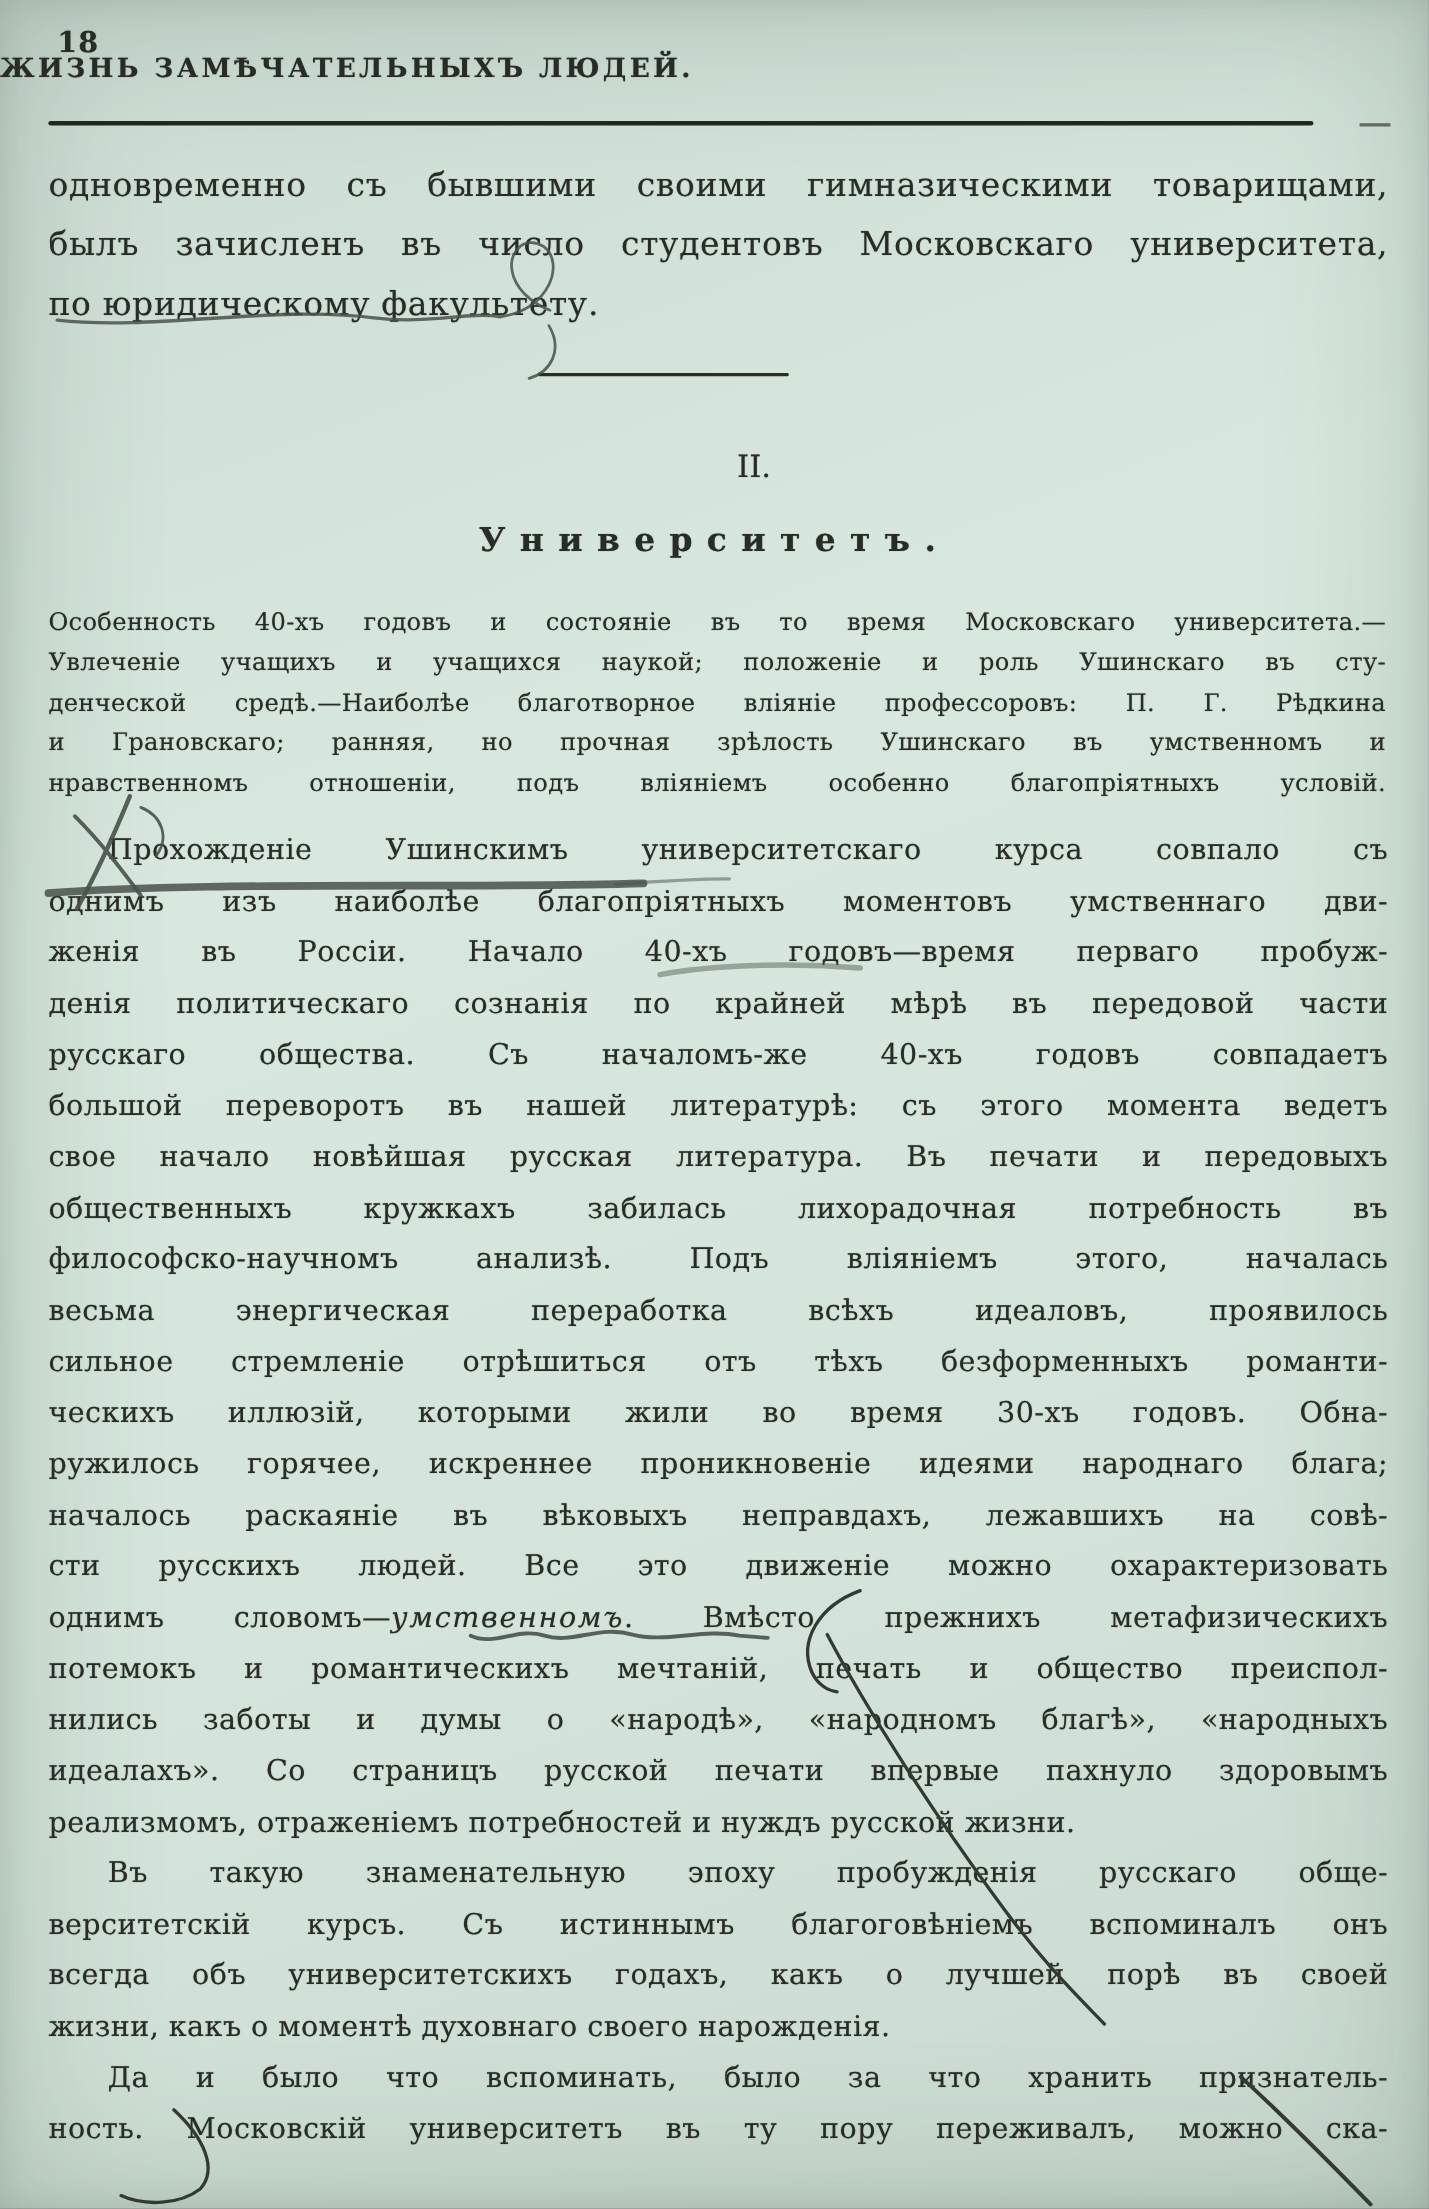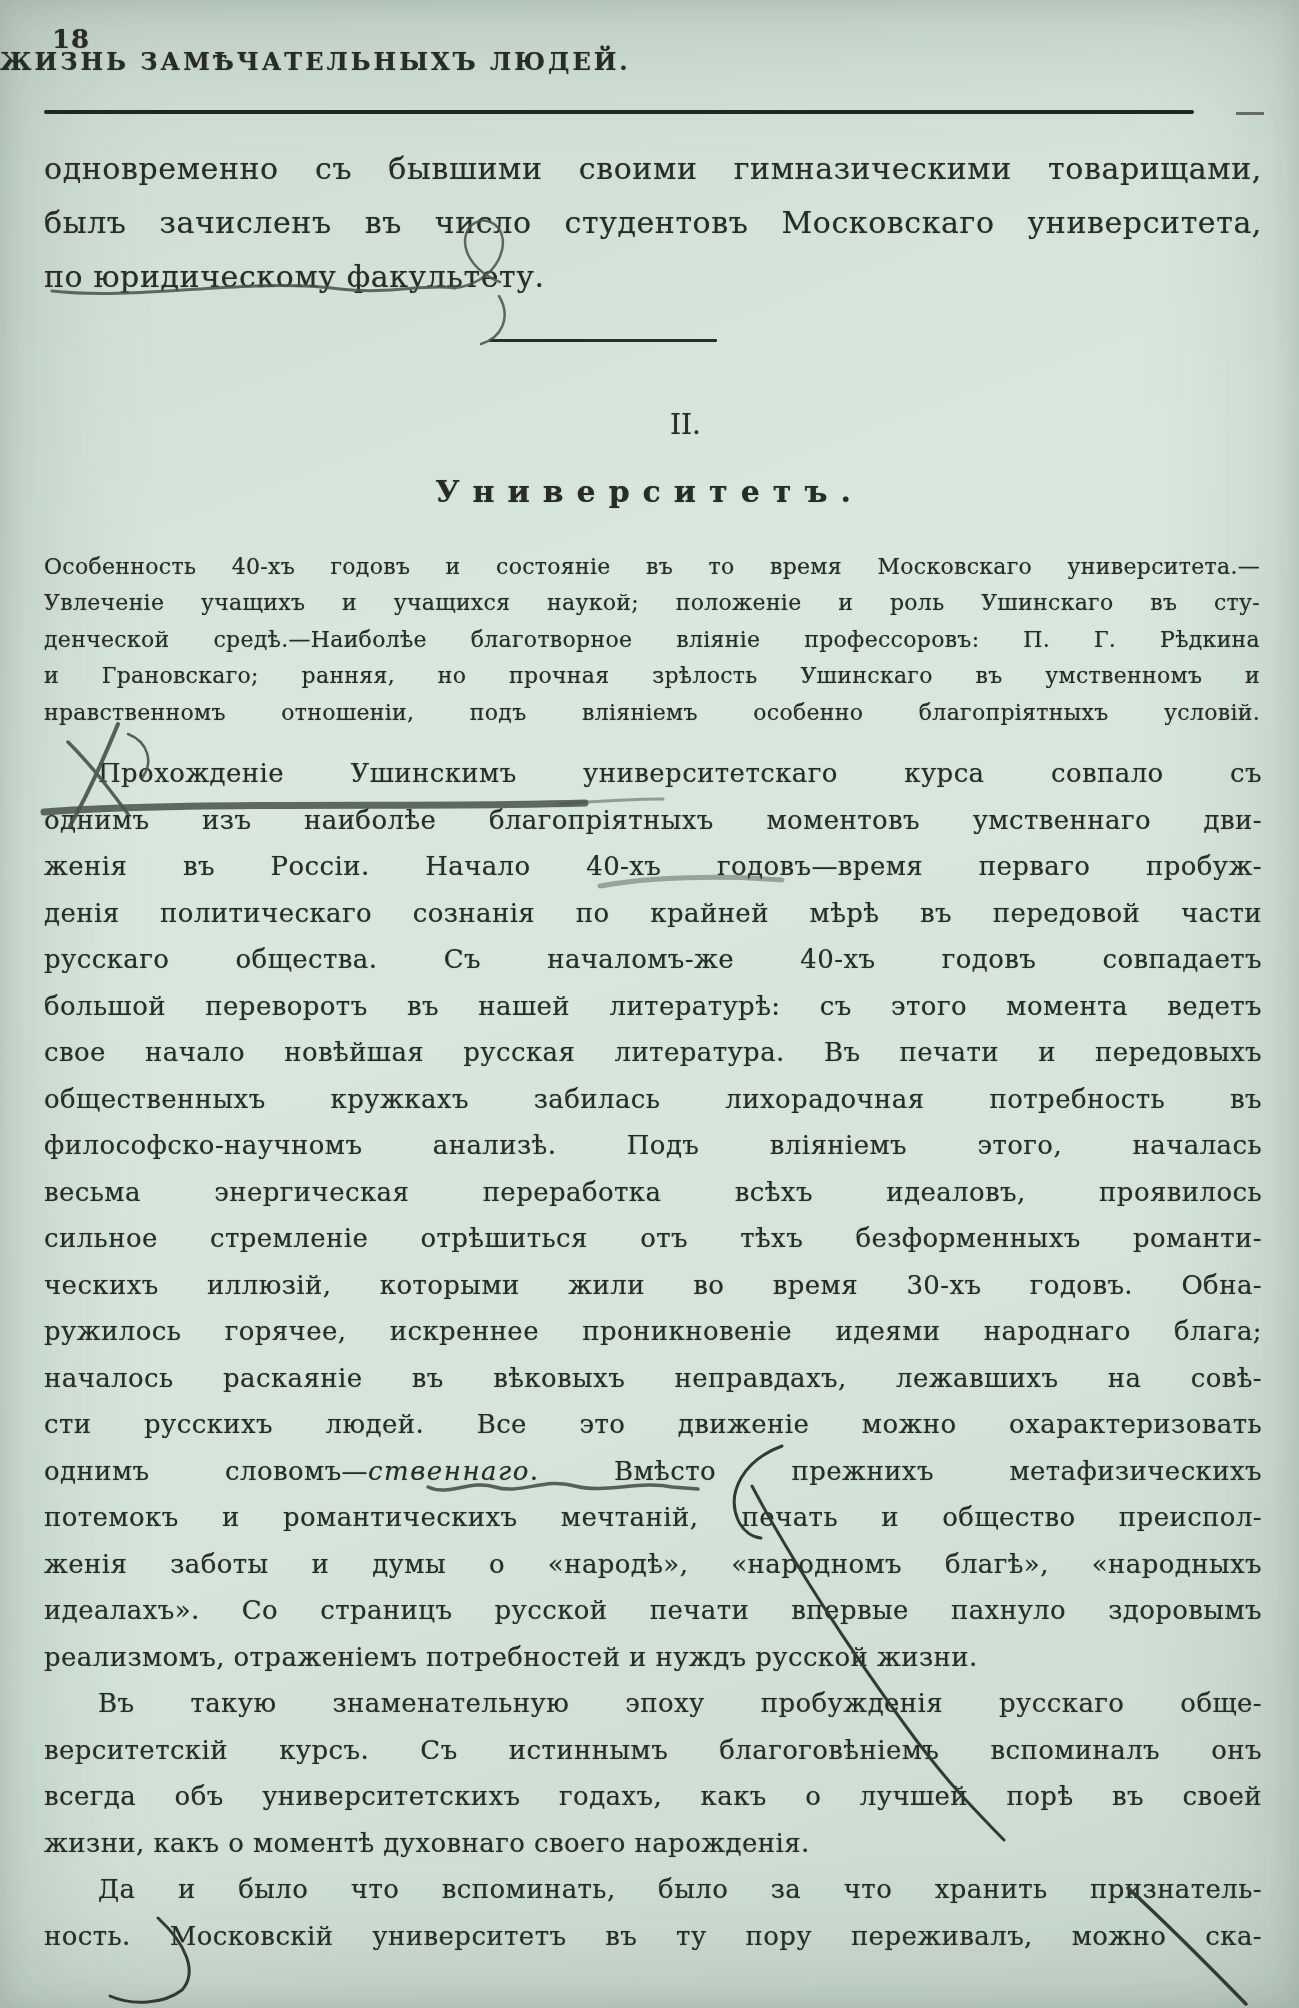--- a/index.html
+++ b/index.html
@@ -66,23 +66,23 @@
     <div class="bl j">большой переворотъ въ нашей литературѣ: съ этого момента ведетъ</div>
     <div class="bl j">свое начало новѣйшая русская литература. Въ печати и передовыхъ</div>
     <div class="bl j">общественныхъ кружкахъ забилась лихорадочная потребность въ</div>
     <div class="bl j">философско-научномъ анализѣ. Подъ вліяніемъ этого, началась</div>
     <div class="bl j">весьма энергическая переработка всѣхъ идеаловъ, проявилось</div>
     <div class="bl j">сильное стремленіе отрѣшиться отъ тѣхъ безформенныхъ романти-</div>
     <div class="bl j">ческихъ иллюзій, которыми жили во время 30-хъ годовъ. Обна-</div>
     <div class="bl j">ружилось горячее, искреннее проникновеніе идеями народнаго блага;</div>
     <div class="bl j">началось раскаяніе въ вѣковыхъ неправдахъ, лежавшихъ на совѣ-</div>
     <div class="bl j">сти русскихъ людей. Все это движеніе можно охарактеризовать</div>
-    <div class="bl j"><span>однимъ словомъ—</span><span class="em">ственнаго</span><span>. Вмѣсто прежнихъ метафизическихъ</span></div>
+    <div class="bl j"><span>однимъ словомъ—</span><span class="em">умственномъ</span><span>. Вмѣсто прежнихъ метафизическихъ</span></div>
     <div class="bl j">потемокъ и романтическихъ мечтаній, печать и общество преиспол-</div>
-    <div class="bl j">женія заботы и думы о «народѣ», «народномъ благѣ», «народныхъ</div>
+    <div class="bl j">нились заботы и думы о «народѣ», «народномъ благѣ», «народныхъ</div>
     <div class="bl j">идеалахъ». Со страницъ русской печати впервые пахнуло здоровымъ</div>
     <div class="bl">реализмомъ, отраженіемъ потребностей и нуждъ русской жизни.</div>
     <div class="bl j indent">Въ такую знаменательную эпоху пробужденія русскаго обще-</div>
     <div class="bl j">верситетскій курсъ. Съ истиннымъ благоговѣніемъ вспоминалъ онъ</div>
     <div class="bl j">всегда объ университетскихъ годахъ, какъ о лучшей порѣ въ своей</div>
     <div class="bl">жизни, какъ о моментѣ духовнаго своего нарожденія.</div>
     <div class="bl j indent">Да и было что вспоминать, было за что хранить признатель-</div>
     <div class="bl j">ность. Московскій университетъ въ ту пору переживалъ, можно ска-</div>
   </div>
 

